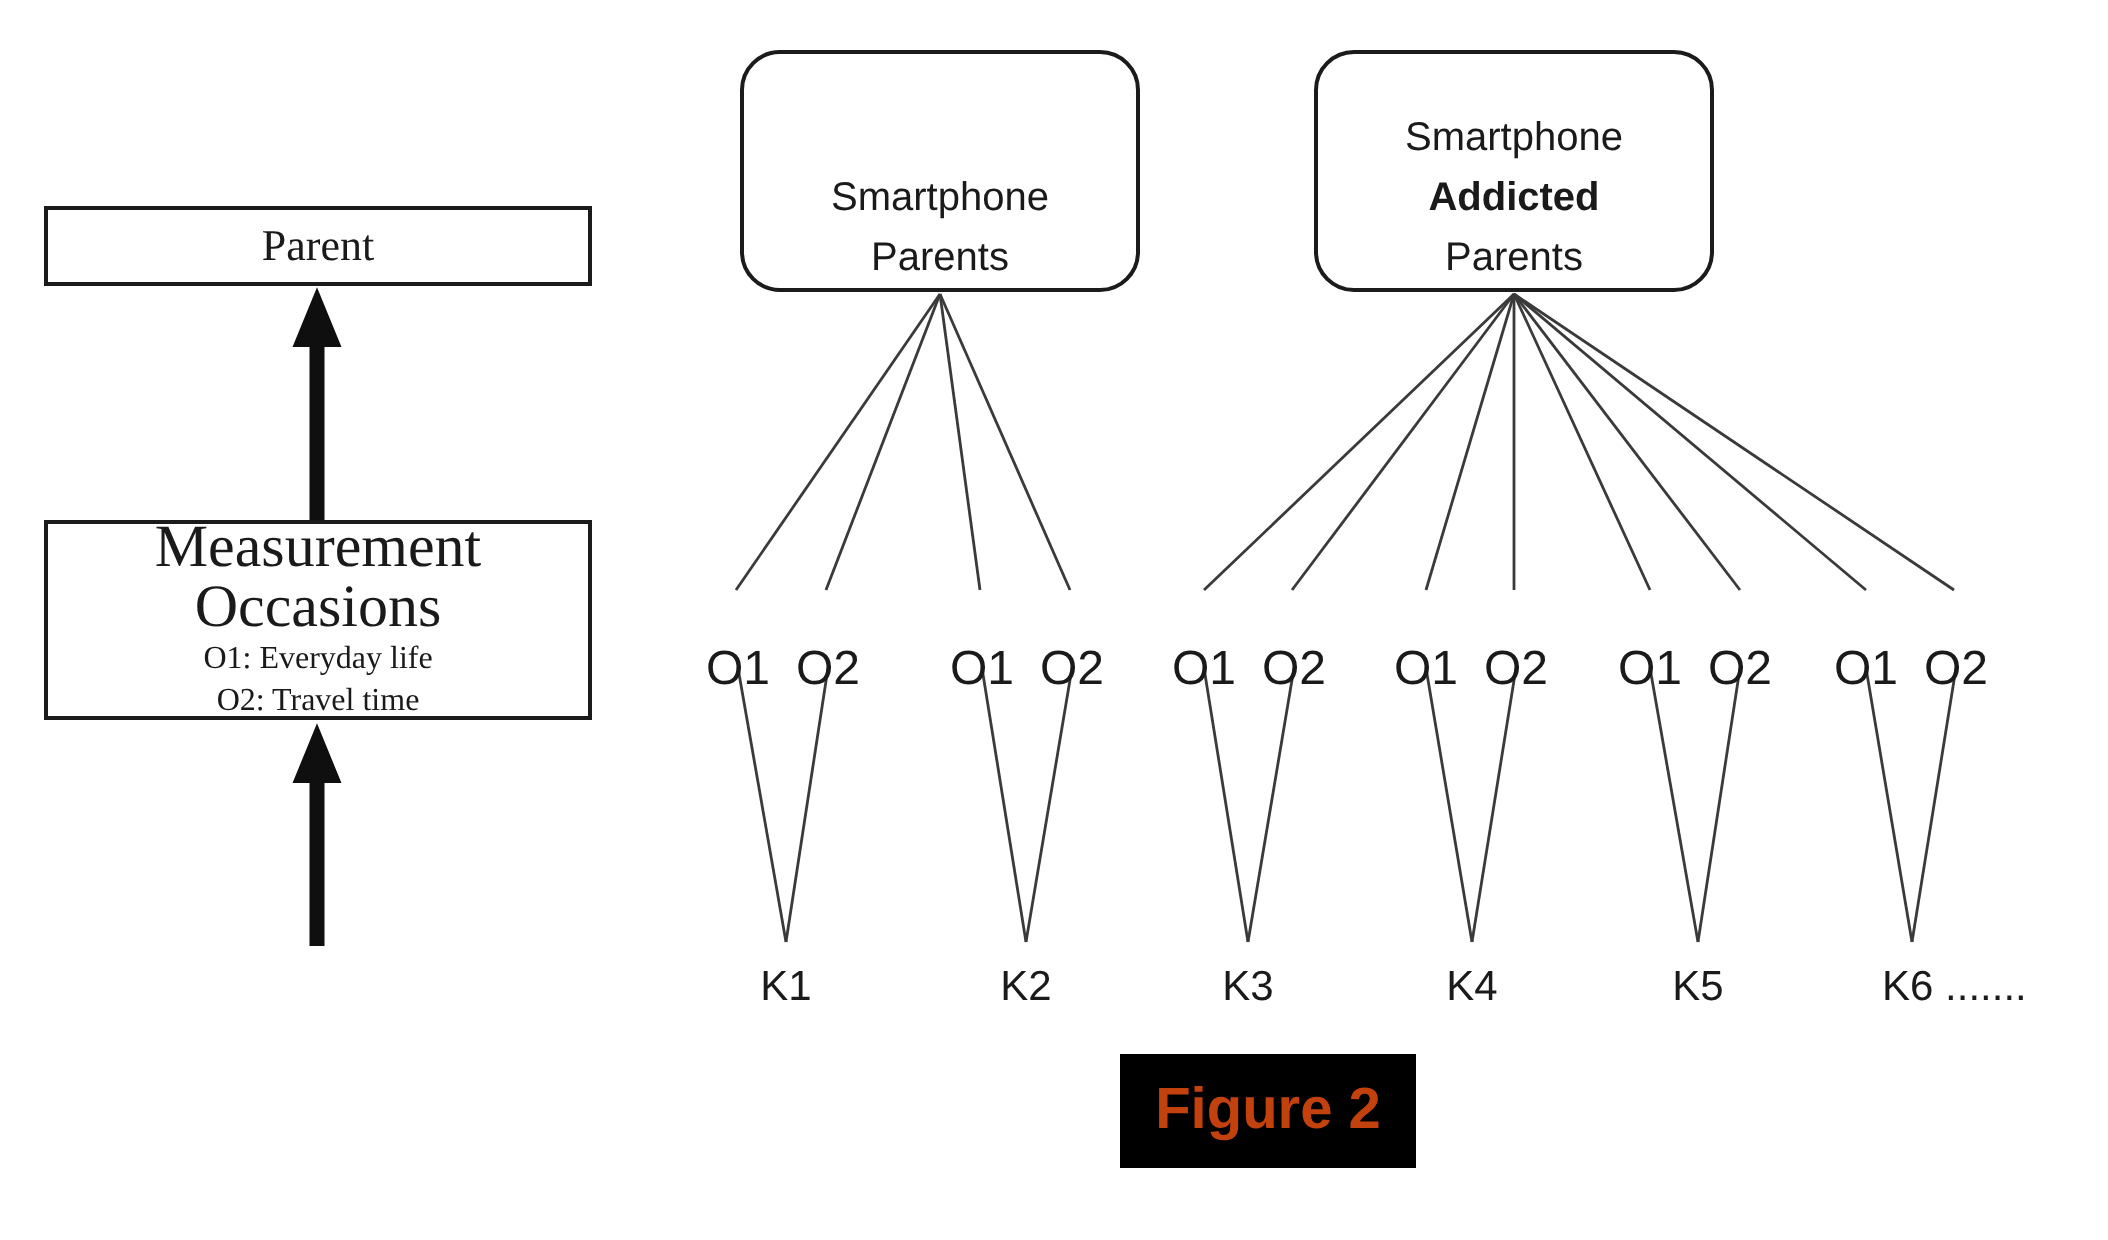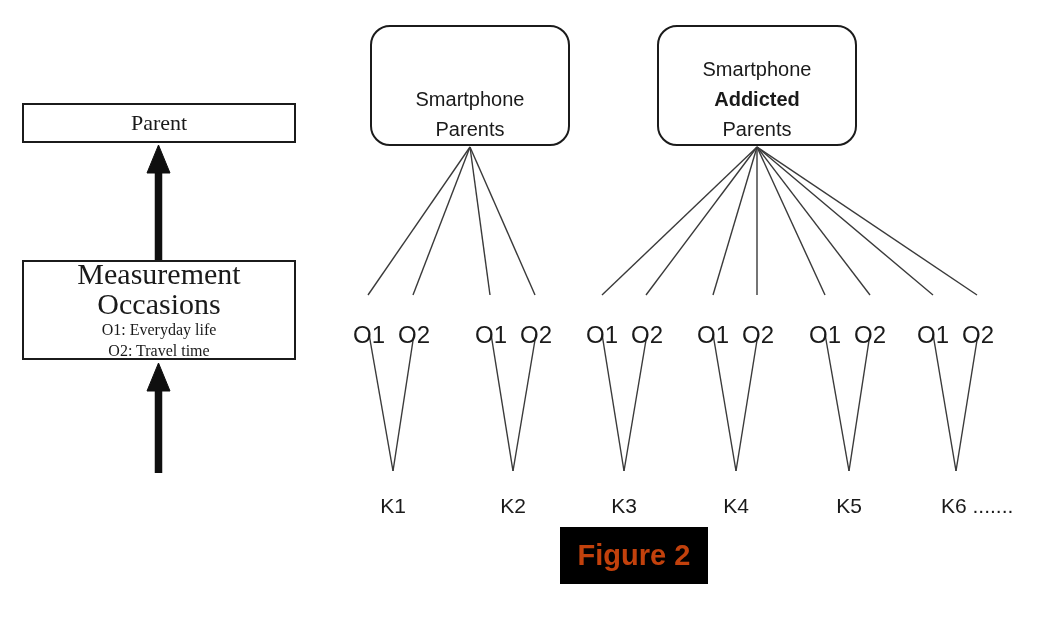--- a/index.html
+++ b/index.html
@@ -62,21 +62,21 @@
     position: absolute;
     top: 302px;
     transform: translateX(-50%);
     font-size: 24px;
     line-height: 26px;
     white-space: nowrap;
     margin-top: 20px;
   }
   .klabel {
     position: absolute;
-    top: 493px;
+    top: 481px;
     transform: translateX(-50%);
     font-size: 21px;
     line-height: 26px;
     white-space: nowrap;
   }
   .klabel-last {
     transform: none;
     left: 941px;
   }
   .caption-box {

